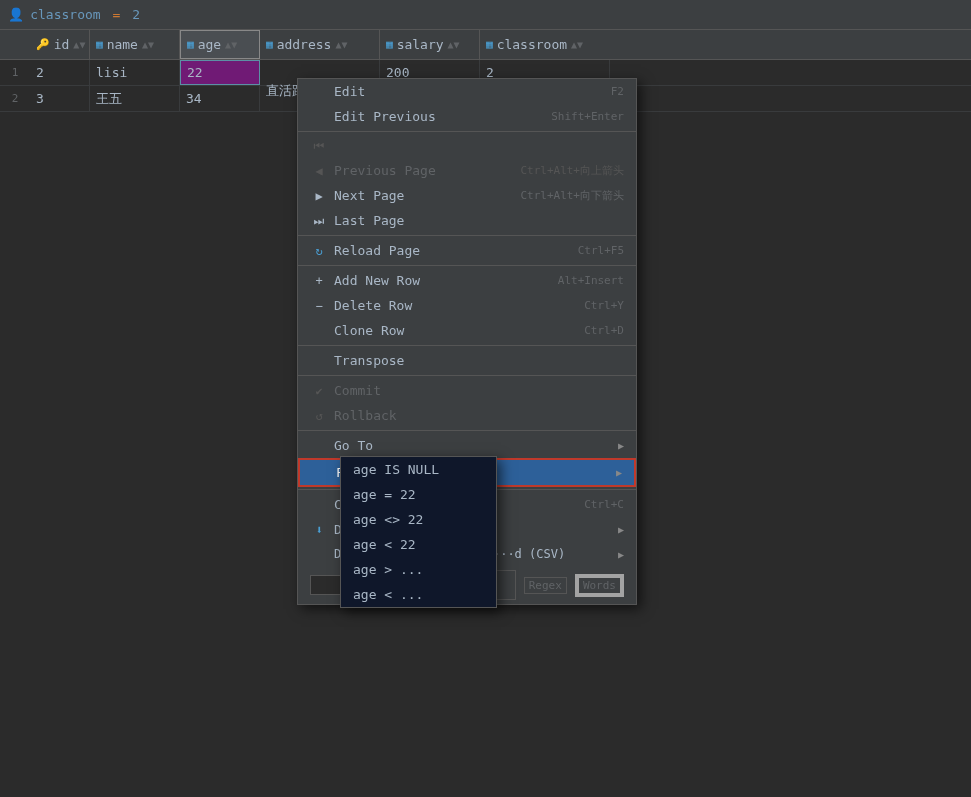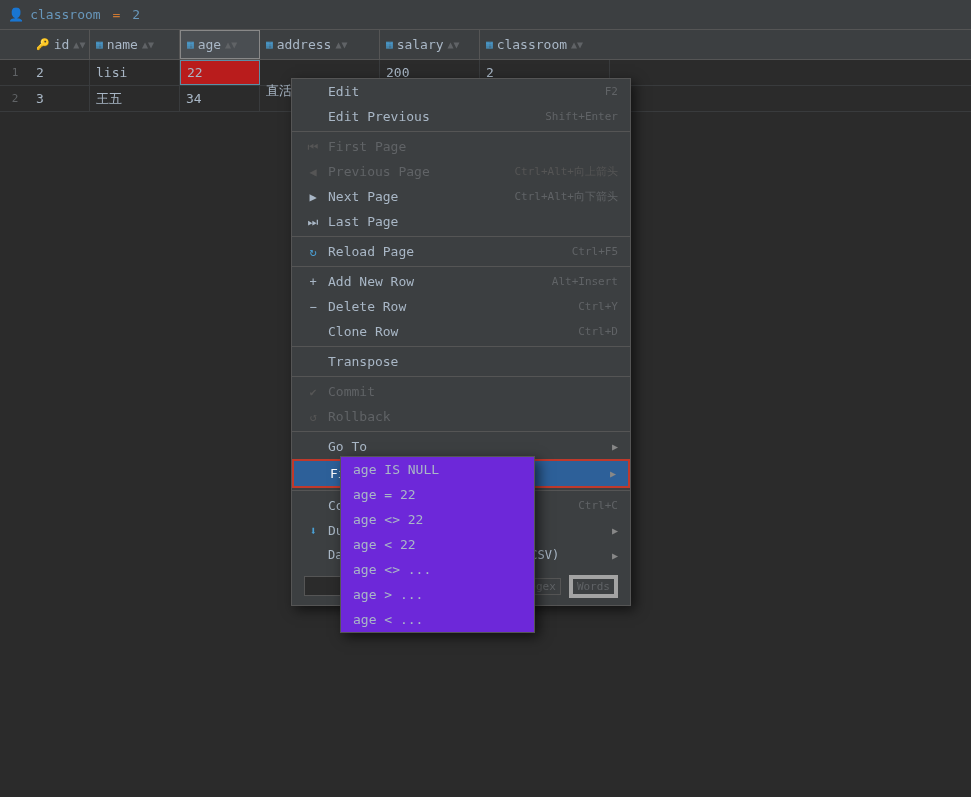--- a/index.html
+++ b/index.html
@@ -75,36 +75,36 @@
       text-align: center;
     }
     .data-cell {
       padding: 0 6px;
       height: 100%;
       display: flex;
       align-items: center;
       border-right: 1px solid #393b3d;
     }
     .data-cell.selected {
-      background: #b91c1c;
+      background: #701a75;
       border: 1px solid #5c8fa5;
       text-align: right;
     }
     .cell-id { width: 60px; }
     .cell-name { width: 90px; }
     .cell-age { width: 80px; }
     .cell-address { width: 120px; }
     .cell-salary { width: 100px; }
     .cell-classroom { width: 130px; }
 
     
     .context-menu {
       position: absolute;
       top: 78px;
-      left: 291px;
+      left: 297px;
       width: 340px;
       background: #3c3f41;
       border: 1px solid #555;
       box-shadow: 4px 4px 12px rgba(0,0,0,0.6);
       z-index: 100;
     }
     .menu-item {
       display: flex;
       align-items: center;
       padding: 5px 12px;
@@ -142,22 +142,22 @@
       height: 1px;
       background: #555;
       margin: 2px 0;
     }
 
     
     .submenu {
       position: absolute;
       left: 340px;
       top: 456px;
-      width: 195px;
-      background: #6d28d9;
+      width: 157px;
+      background: #0f172a;
       border: 1px solid #555;
       box-shadow: 4px 4px 12px rgba(0,0,0,0.6);
       z-index: 101;
     }
     .submenu-item {
       display: flex;
       align-items: center;
       padding: 5px 12px;
       cursor: pointer;
       color: #a9b7c6;
@@ -266,21 +266,20 @@
   <div class="menu-item">
     <span class="menu-item-icon"></span>
     <span class="menu-item-label">Edit Previous</span>
     <span class="menu-item-shortcut">Shift+Enter</span>
   </div>
 
   <div class="menu-divider"></div>
 
   <div class="menu-item disabled">
     <span class="menu-item-icon" style="color:#555;">⏮</span>
-    <span class="menu-item-label">First Page</span>
     <span class="menu-item-shortcut"></span>
   </div>
   <div class="menu-item disabled">
     <span class="menu-item-icon" style="color:#555;">◀</span>
     <span class="menu-item-label">Previous Page</span>
     <span class="menu-item-shortcut" style="color:#555;">Ctrl+Alt+向上箭头</span>
   </div>
   <div class="menu-item">
     <span class="menu-item-icon">▶</span>
     <span class="menu-item-label">Next Page</span>
@@ -374,16 +373,15 @@
     <span style="font-size:11px; cursor:pointer; color:#606366; border:1px solid #555; padding:1px 4px;">Regex</span>
     <span style="font-size:11px; cursor:pointer; color:#606366; border:4px solid #a3a3a3; padding:1px 4px;">Words</span>
   </div>
 </div>
 
 <div class="submenu">
   <div class="submenu-item">age IS NULL</div>
   <div class="submenu-item">age = 22</div>
   <div class="submenu-item">age &lt;&gt; 22</div>
   <div class="submenu-item">age &lt; 22</div>
-  <div class="submenu-item">age &lt;&gt; ...</div>
   <div class="submenu-item">age &gt; ...</div>
   <div class="submenu-item">age &lt; ...</div>
 </div>
 
 </body></html>

